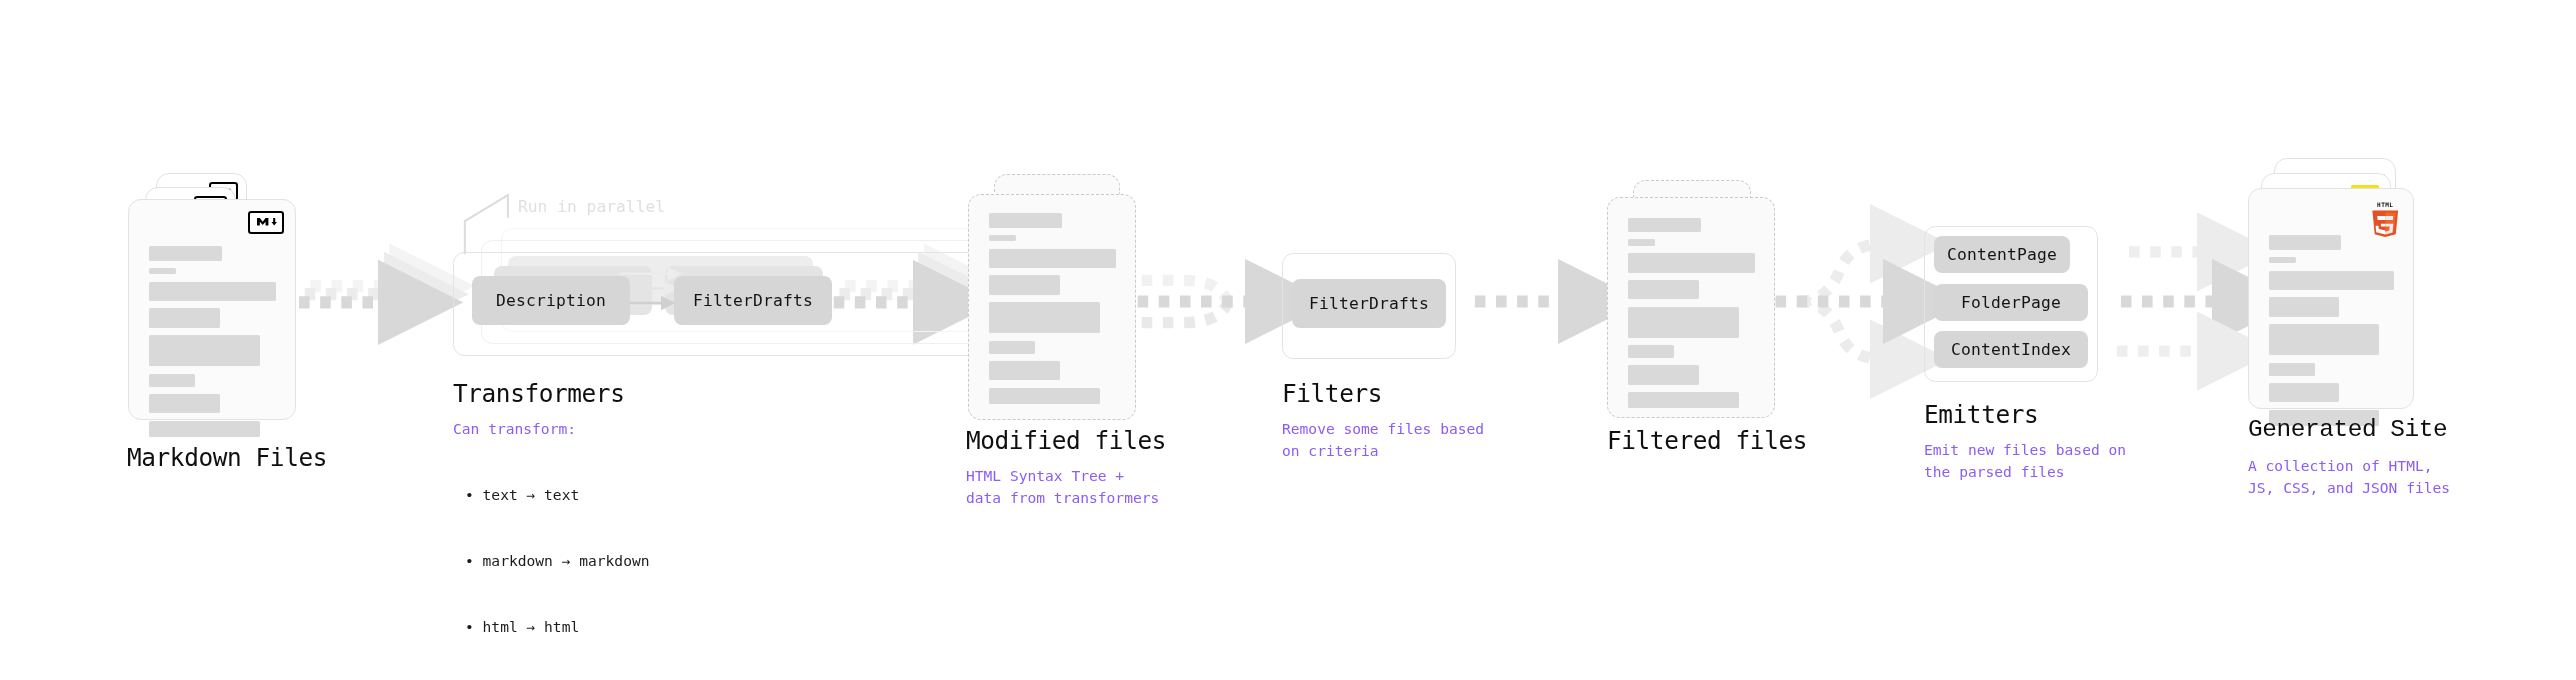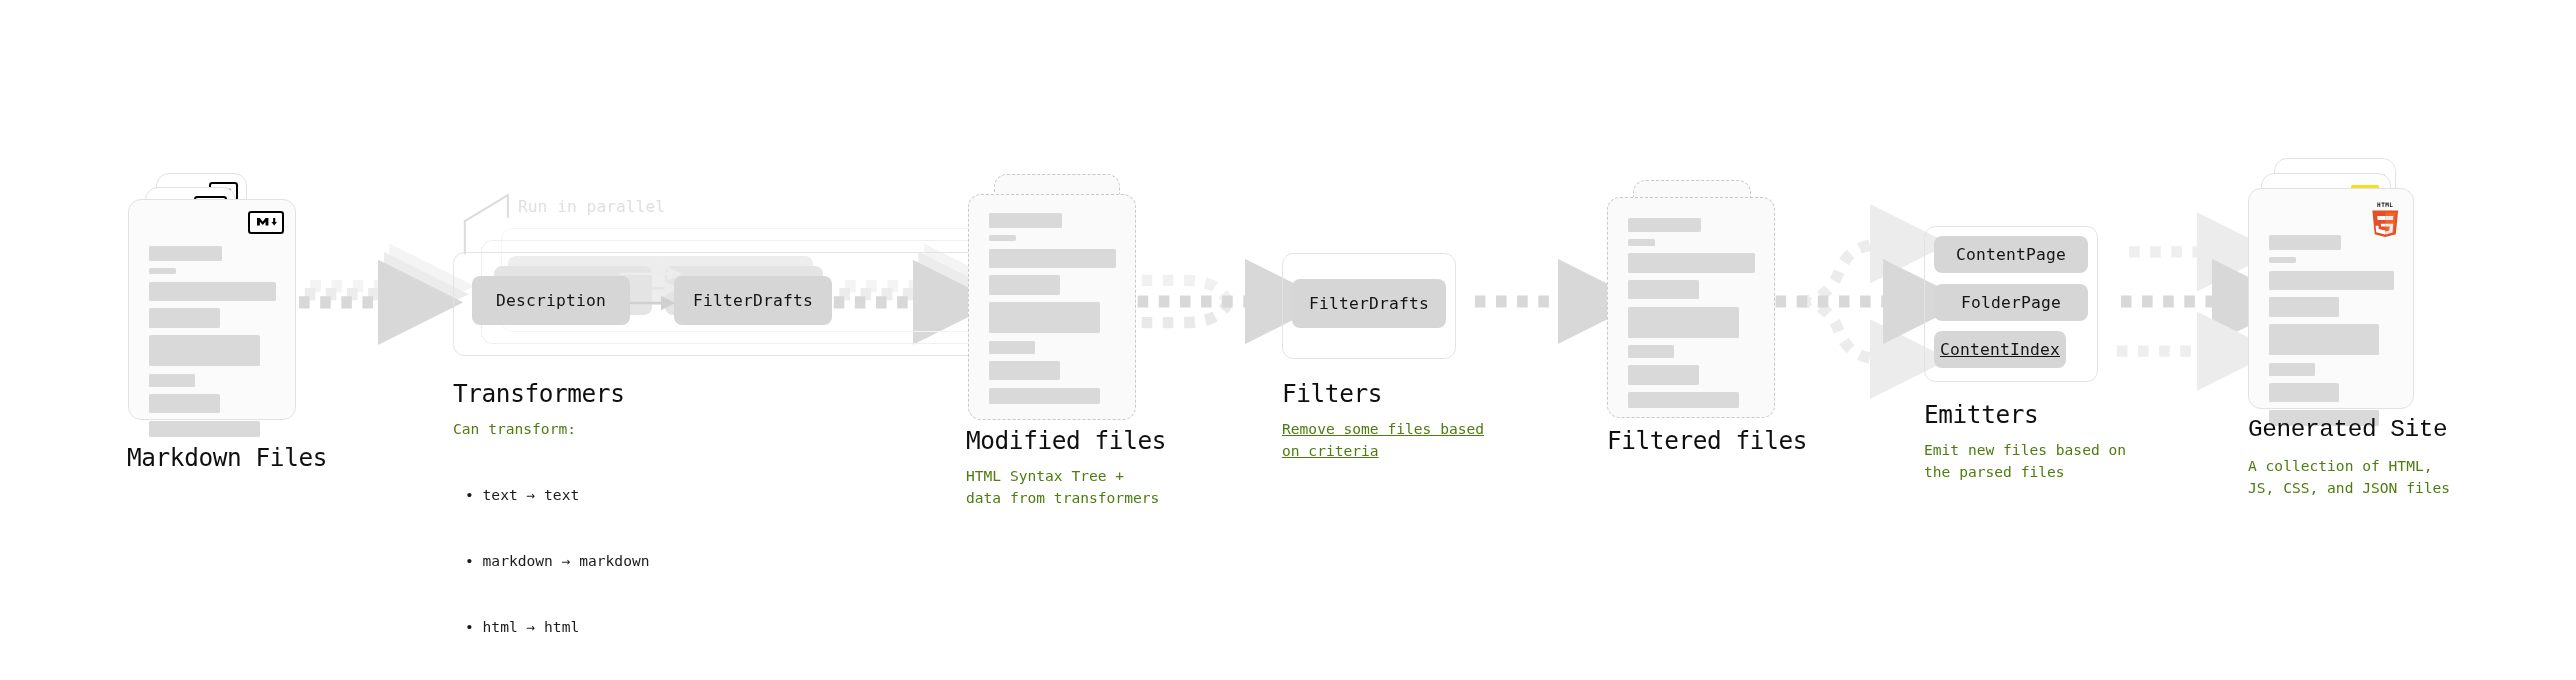--- a/index.html
+++ b/index.html
@@ -124,21 +124,21 @@
     position: absolute;
     font-size: 24.4px;
     letter-spacing: -0.4px;
     color: #0f0f0f;
     white-space: nowrap;
   }
   .caption {
     position: absolute;
     font-size: 14.6px;
     line-height: 22px;
-    color: #4d7c0f;
+    color: #8b5cf6;
     white-space: pre;
   }
   .caption-list {
     position: absolute;
     font-size: 14.6px;
     line-height: 22px;
     color: #1b1b1b;
     white-space: pre;
   }
   .parallel-label {
@@ -310,21 +310,21 @@
   </div>
   <div class="title" style="left:966px; top:426px;">Modified files</div>
   <div class="caption" style="left:966px; top:465px;">HTML Syntax Tree +
 data from transformers</div>
 
   <div>
     <div class="group-box" style="left:1282px; top:253px; width:174px; height:106px;"></div>
     <div class="chip" style="left:1292px; top:279px; width:154px; height:49px;">FilterDrafts</div>
   </div>
   <div class="title" style="left:1282px; top:379px;">Filters</div>
-  <div class="caption" style="left:1282px; top:418px;text-decoration:underline;">Remove some files based
+  <div class="caption" style="left:1282px; top:418px;">Remove some files based
 on criteria</div>
 
   <div class="doc-stack">
     <div class="doc-card dashed" style="left:1633px; top:180px; width:118px; height:49px;"></div>
     <div class="doc-card dashed" style="left:1607px; top:197px; width:168px; height:221px;">
       <div class="doc-lines" style="top:19.5px;">
         <div class="doc-line" style="width:58%; height:14.6px;"></div>
         <div class="doc-line" style="width:22%; height:6.5px;"></div>
         <div class="doc-line" style="width:100%; height:19.5px;"></div>
         <div class="doc-line" style="width:56%; height:19.5px;"></div>
@@ -332,23 +332,23 @@
         <div class="doc-line" style="width:37%; height:13px;"></div>
         <div class="doc-line" style="width:56%; height:19.5px;"></div>
         <div class="doc-line" style="width:88%; height:16.3px;"></div>
       </div>
     </div>
   </div>
   <div class="title" style="left:1607px; top:426px;">Filtered files</div>
 
   <div>
     <div class="group-box" style="left:1924px; top:226px; width:174px; height:156px;"></div>
-    <div class="chip" style="left:1934px; top:236px; width:154px; height:37px;">ContentPage</div>
+    <div class="chip" style="left:1934px; top:236px; width:136px; height:37px;">ContentPage</div>
     <div class="chip" style="left:1934px; top:284px; width:154px; height:37px;">FolderPage</div>
-    <div class="chip" style="left:1934px; top:331px; width:132px; height:37px;text-decoration:underline;">ContentIndex</div>
+    <div class="chip" style="left:1934px; top:331px; width:154px; height:37px;">ContentIndex</div>
   </div>
   <div class="title" style="left:1924px; top:400px;">Emitters</div>
   <div class="caption" style="left:1924px; top:439px;">Emit new files based on
 the parsed files</div>
 
   <div class="doc-stack">
 
     <div class="doc-card ghost" style="left:2274px; top:158px; width:122px; height:49px;">
       <div class="css-badge" style="right:9.8px; top:14px;"></div>
       <div class="css-badge-top" style="right:9.8px; top:10.6px;"></div>

